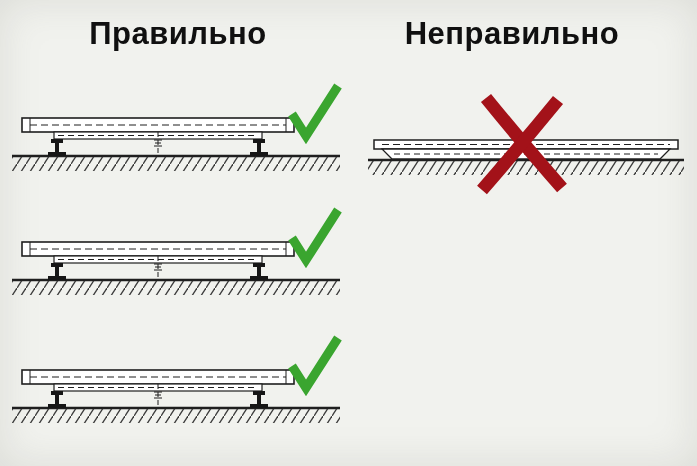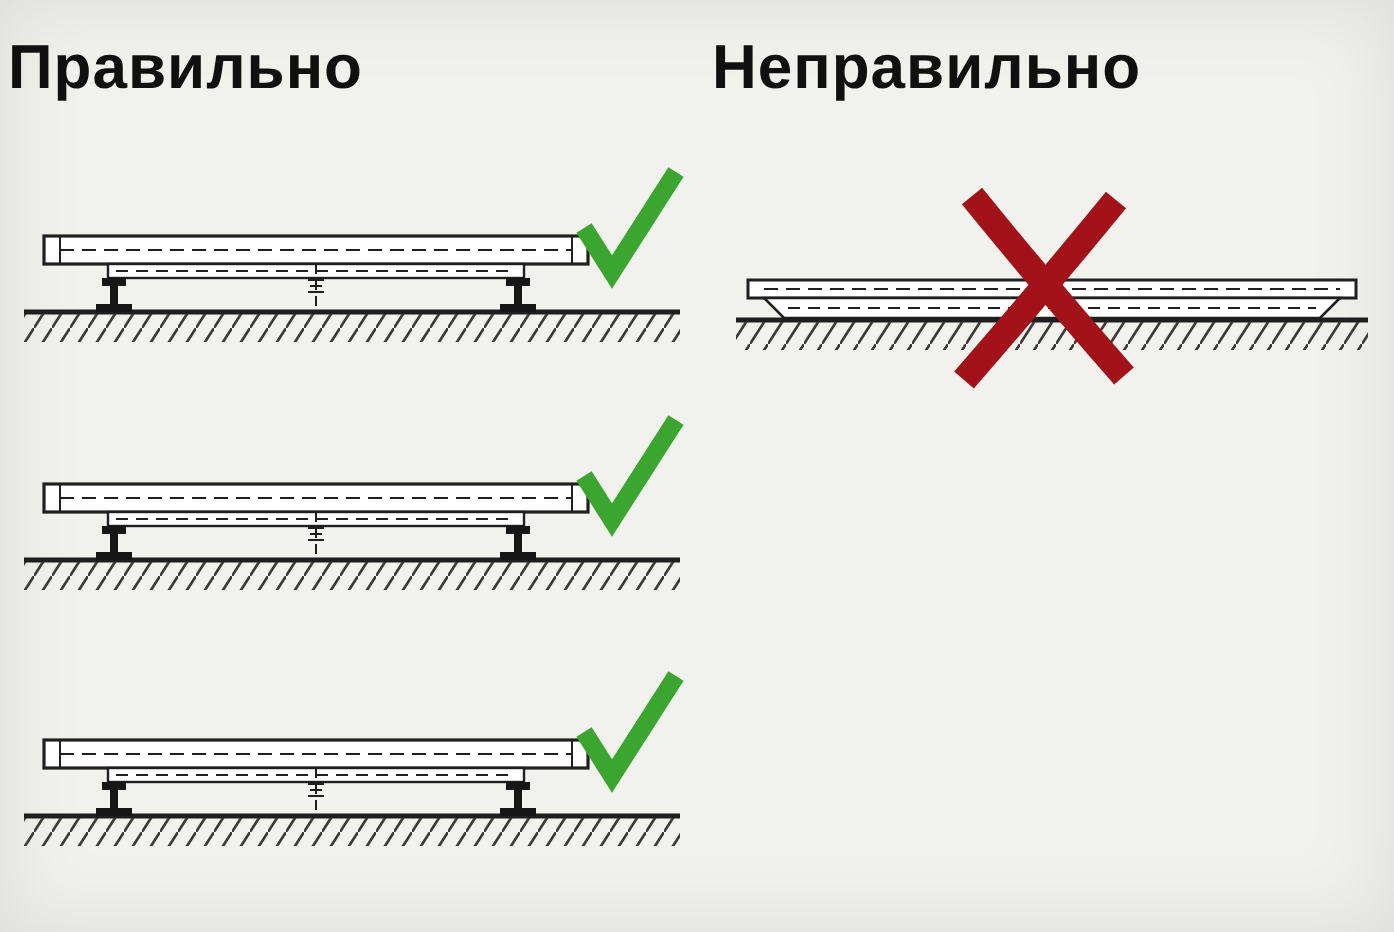--- a/index.html
+++ b/index.html
@@ -5,24 +5,24 @@
   html,body{margin:0;padding:0;}
   body{
     width:697px;height:466px;position:relative;overflow:hidden;
     background:#f1f2ee;
     font-family:"Liberation Sans", sans-serif;
   }
   .frame{position:absolute;inset:0;box-shadow:inset 0 0 40px rgba(120,120,110,.18);pointer-events:none;}
   .header{
     position:absolute;top:16px;
     font-weight:bold;font-size:31px;color:#101010;
-    text-align:left;letter-spacing:.5px;
+    text-align:center;letter-spacing:.5px;
   }
   #h-correct{left:4px;width:348px;}
-  #h-incorrect{left:356px;width:336px;}
+  #h-incorrect{left:344px;width:336px;}
   .fig{position:absolute;}
   #fig1{left:8px;top:80px;}
   #fig2{left:8px;top:204px;}
   #fig3{left:8px;top:332px;}
   #fig-wrong{left:366px;top:88px;}
   svg{display:block;}
 </style>
 </head>
 <body>
 

